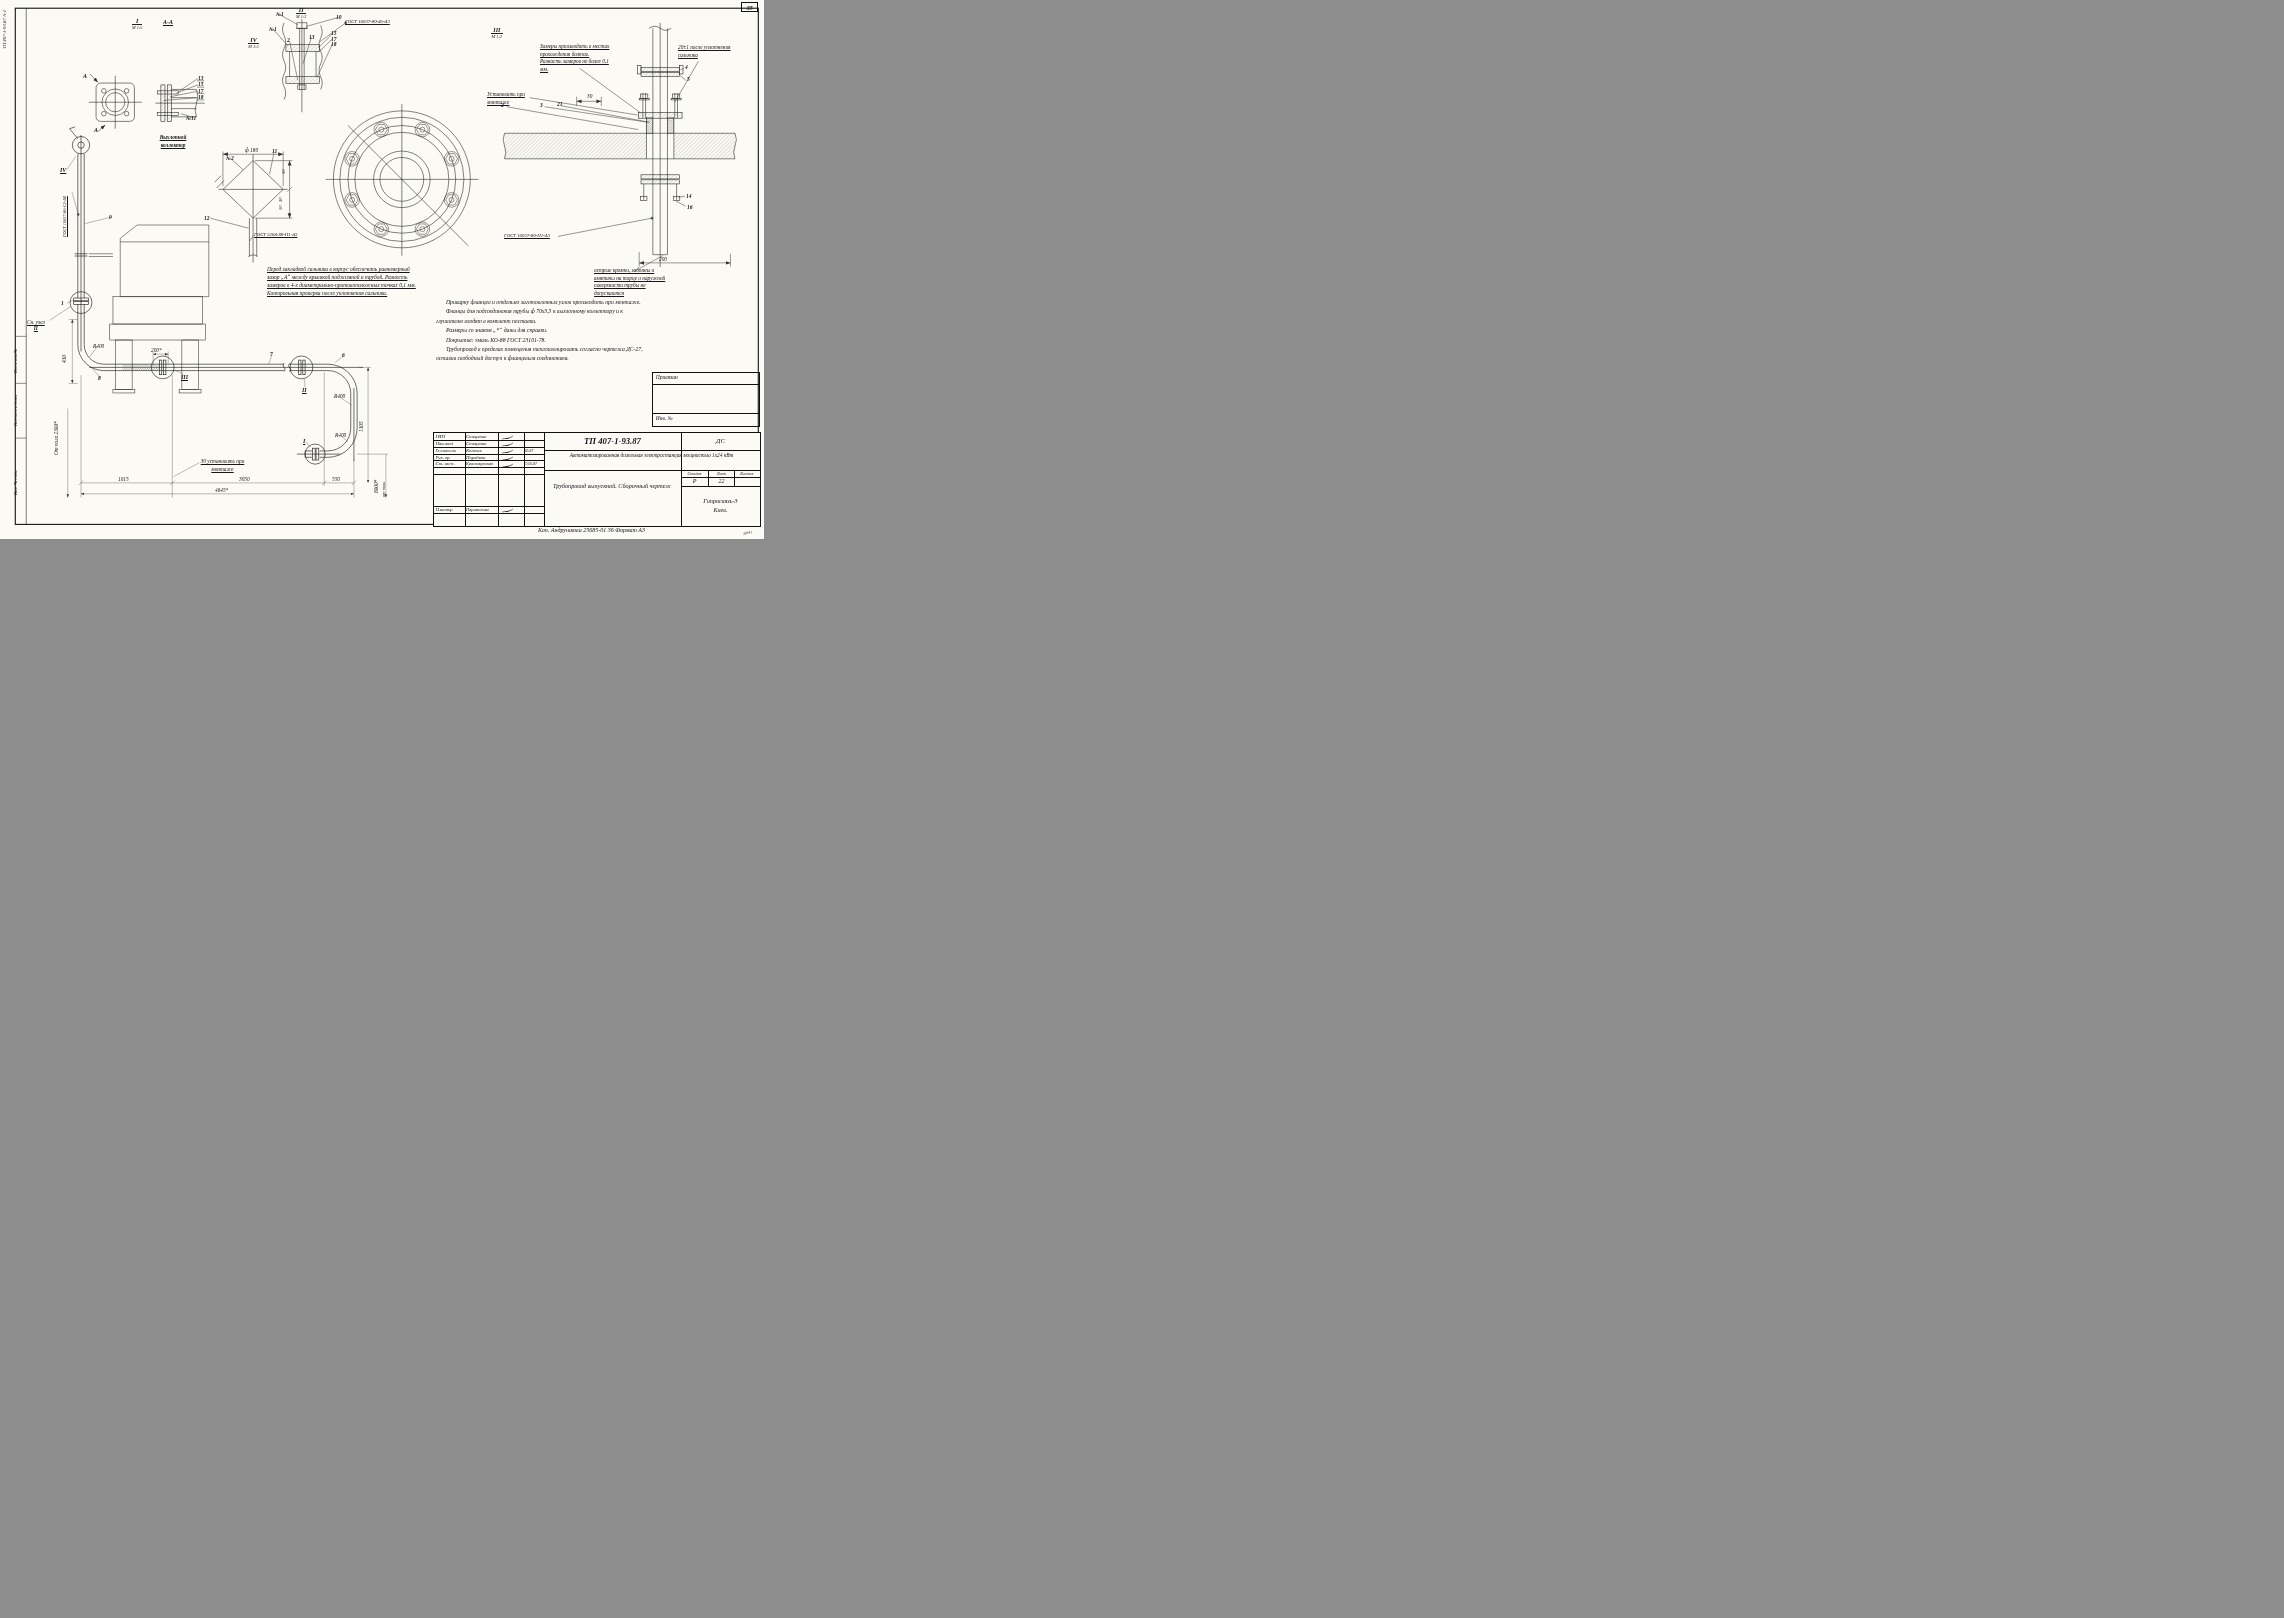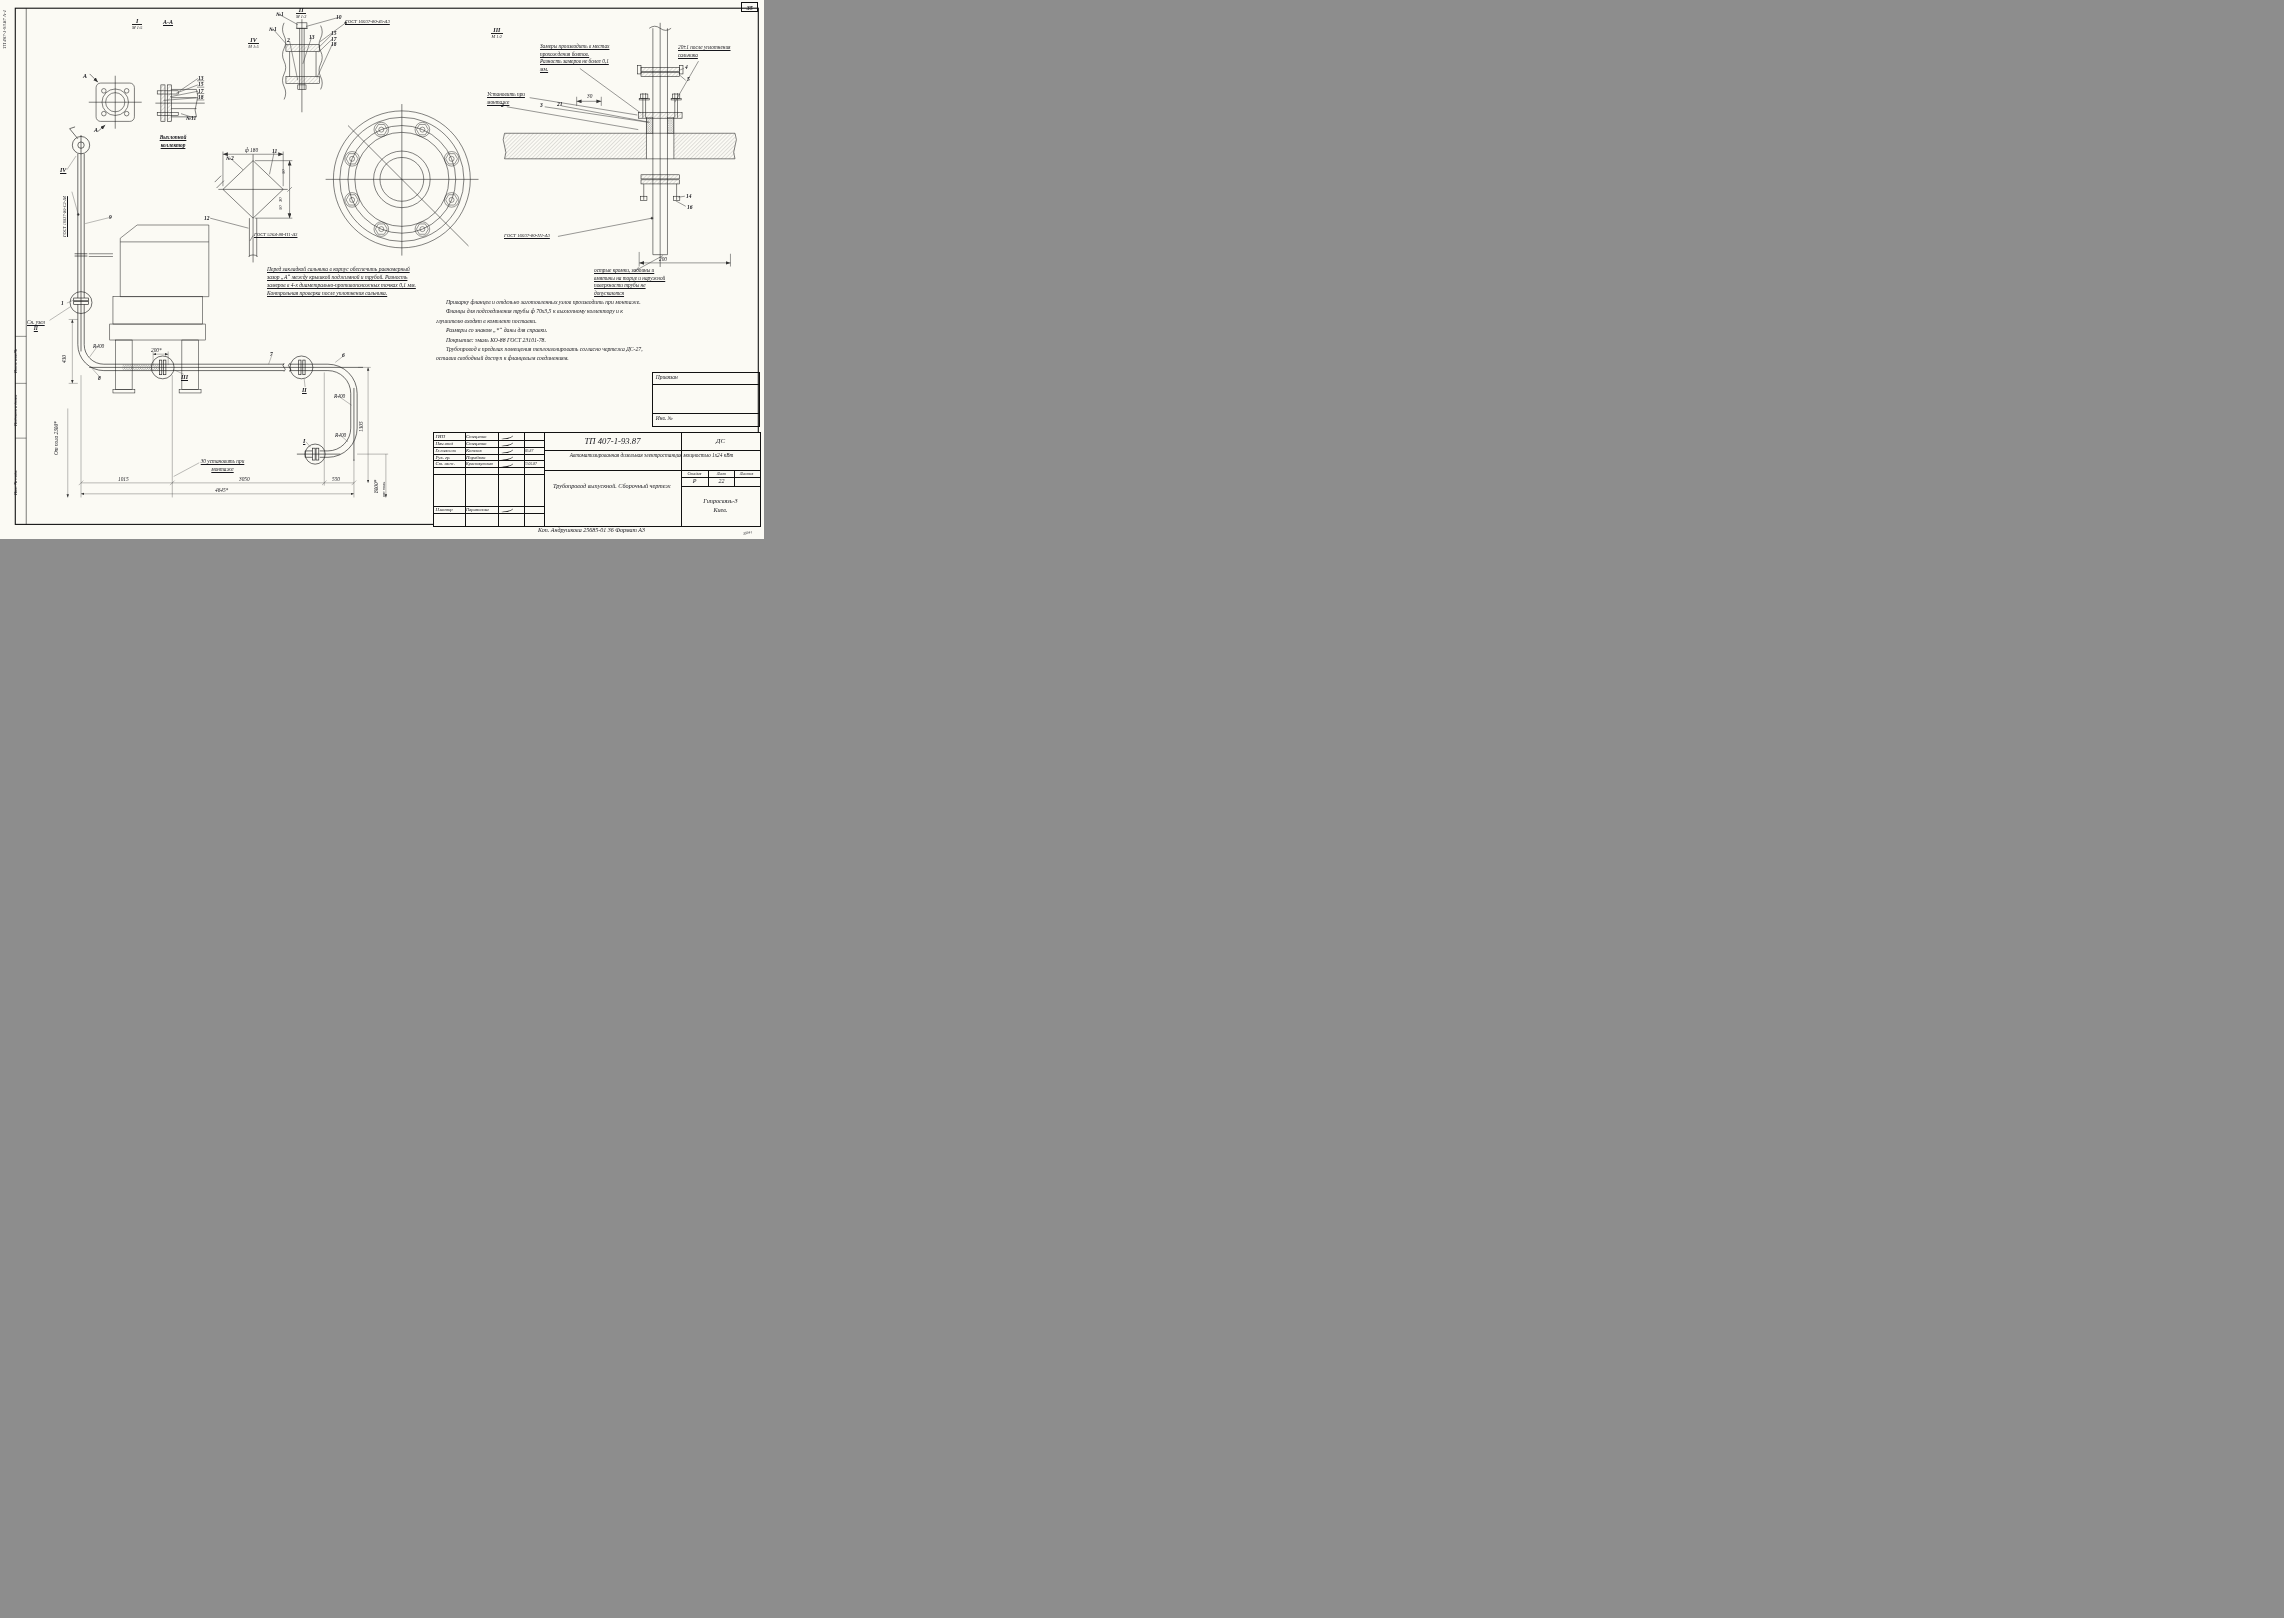--- a/index.html
+++ b/index.html
@@ -476,21 +476,21 @@
   <span class="sig" style="position:absolute;left:67px;top:74px;"></span>
 
   <div class="hline" style="left:110px;top:17.4px;width:216px;height:0.6px;"></div>
   <div class="hline" style="left:110px;top:37px;width:216px;height:0.6px;"></div>
   <div class="vline" style="left:247px;top:0;width:0.6px;height:93px;"></div>
   <div class="hline" style="left:247px;top:44px;width:79px;height:0.5px;"></div>
   <div class="hline" style="left:247px;top:53px;width:79px;height:0.6px;"></div>
   <div class="vline" style="left:274px;top:37px;width:0.5px;height:15.5px;"></div>
   <div class="vline" style="left:300px;top:37px;width:0.5px;height:15.5px;"></div>
 
-  <div class="tb-txt" style="left:110px;top:2.7px;width:137px;text-align:center;font-size:8.7px;font-weight:normal;">ТП 407-1-93.87</div>
+  <div class="tb-txt" style="left:110px;top:2.7px;width:137px;text-align:center;font-size:8.7px;font-weight:bold;">ТП 407-1-93.87</div>
   <div class="tb-txt" style="left:247px;top:4.1px;width:79px;text-align:center;font-size:6.9px;">ДС</div>
   <div class="tb-txt" style="left:112px;top:19px;width:211px;text-align:center;font-size:5.3px;white-space:normal;line-height:1.3;">Автоматизированная дизельная электростанция мощностью 1х24 кВт</div>
   <div class="tb-txt" style="left:114px;top:48px;width:128px;text-align:center;font-size:6.2px;white-space:normal;line-height:1.6;">Трубопровод выпускной. Сборочный чертеж</div>
   <div class="tb-txt" style="left:247px;top:38px;width:27px;text-align:center;font-size:4.1px;">Стадия</div>
   <div class="tb-txt" style="left:275px;top:38px;width:25px;text-align:center;font-size:4.1px;">Лист</div>
   <div class="tb-txt" style="left:300px;top:38px;width:25px;text-align:center;font-size:4.1px;">Листов</div>
   <div class="tb-txt" style="left:247px;top:45px;width:27px;text-align:center;font-size:6px;">Р</div>
   <div class="tb-txt" style="left:275px;top:45px;width:25px;text-align:center;font-size:6px;">22</div>
   <div class="tb-txt" style="left:300px;top:45px;width:25px;text-align:center;font-size:6px;"></div>
   <div class="tb-txt" style="left:247px;top:63px;width:79px;padding:0 14.6px;box-sizing:border-box;text-align:center;font-size:6.2px;white-space:normal;line-height:1.5;">Гипросвязь-3 Киев.</div>

